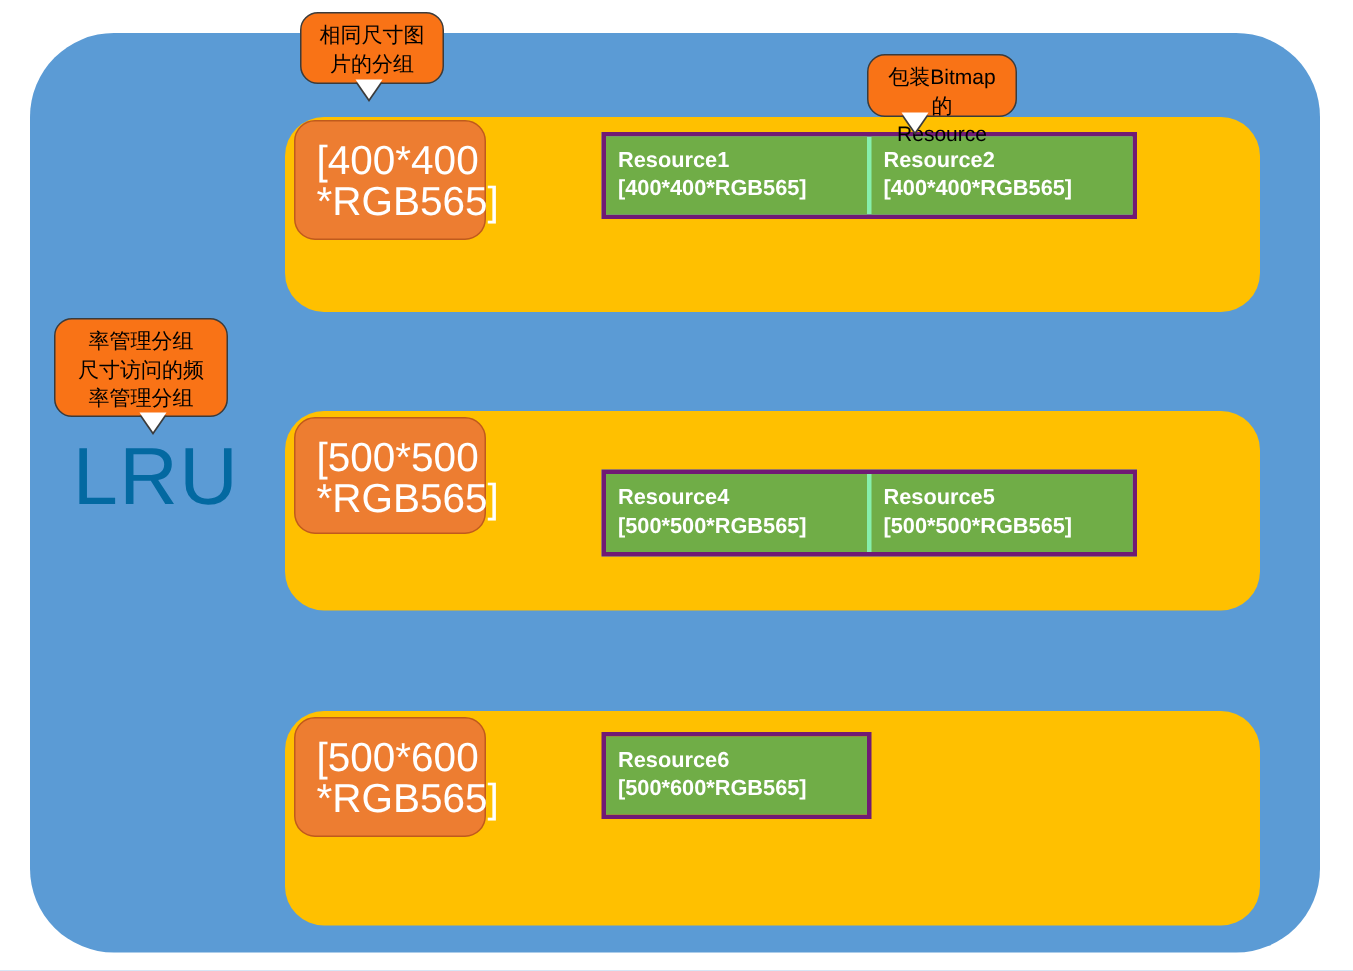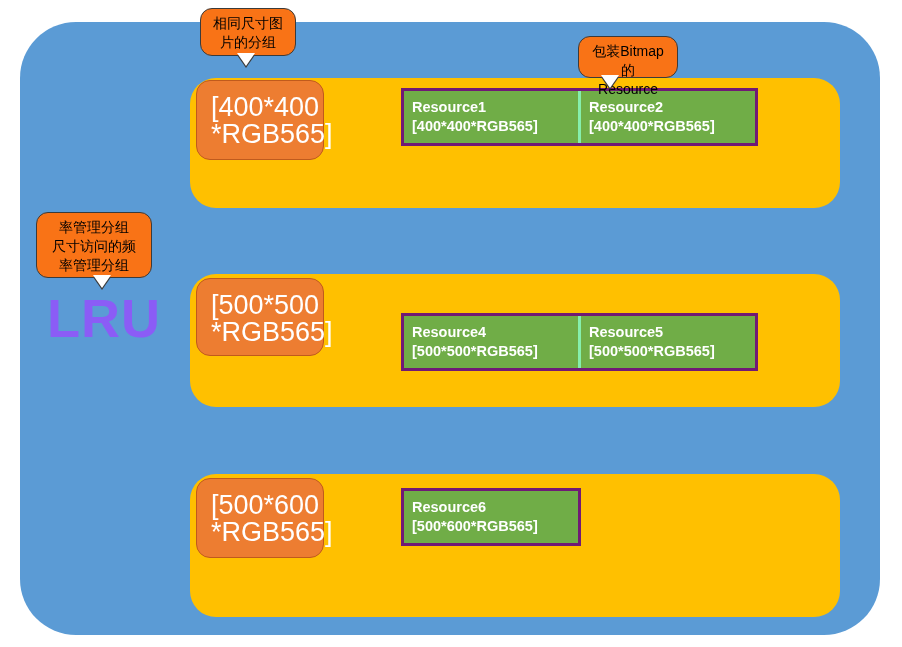--- a/index.html
+++ b/index.html
@@ -29,24 +29,23 @@
 
   
   #lru-label {
     position: absolute;
     left: 34px;
     top: 288px;
     width: 140px;
     text-align: center;
     font-size: 54px;
     line-height: 60px;
-    color: #8b5cf6;
+    color: #0369a1;
     font-family: "Liberation Sans", "DejaVu Sans", sans-serif;
     letter-spacing: 1px;
-    font-weight: bold;
   }
 
   
   .group-row {
     position: absolute;
     background: #FFC000;
     border-radius: 26px;
     box-sizing: border-box;
   }
   #group-row-0 { left: 170px; top: 56px;  width: 650px; height: 130px; }

